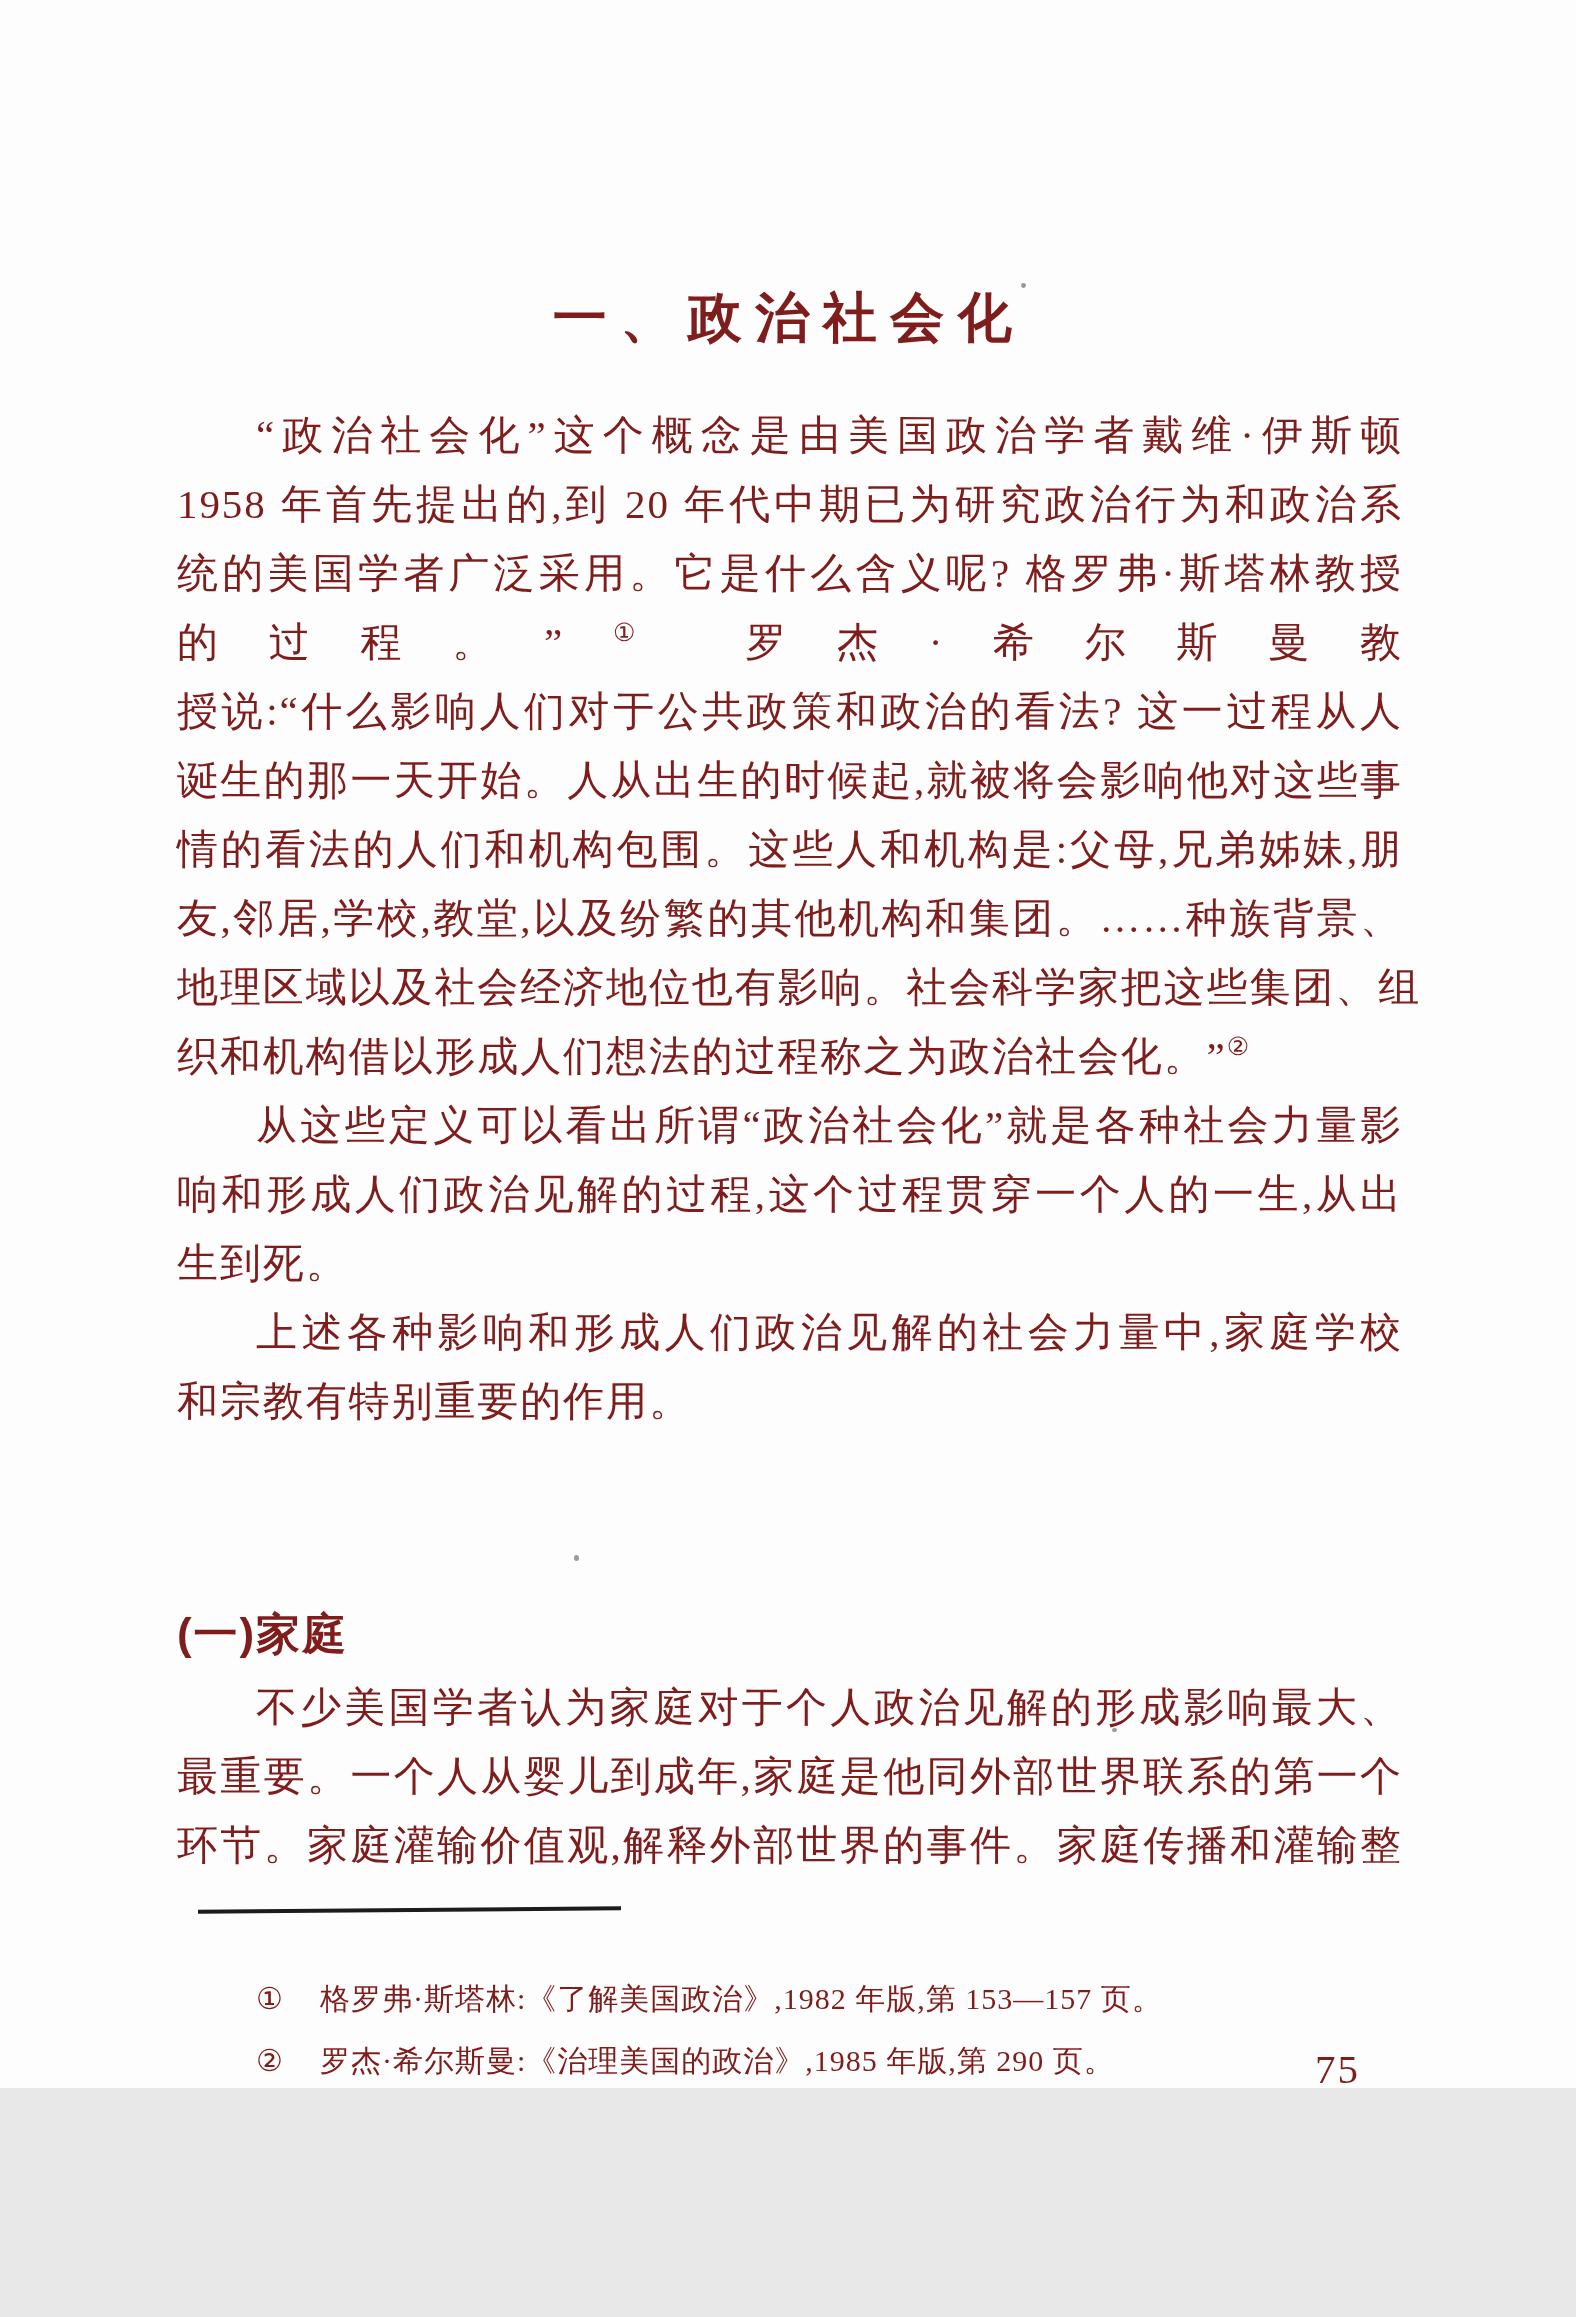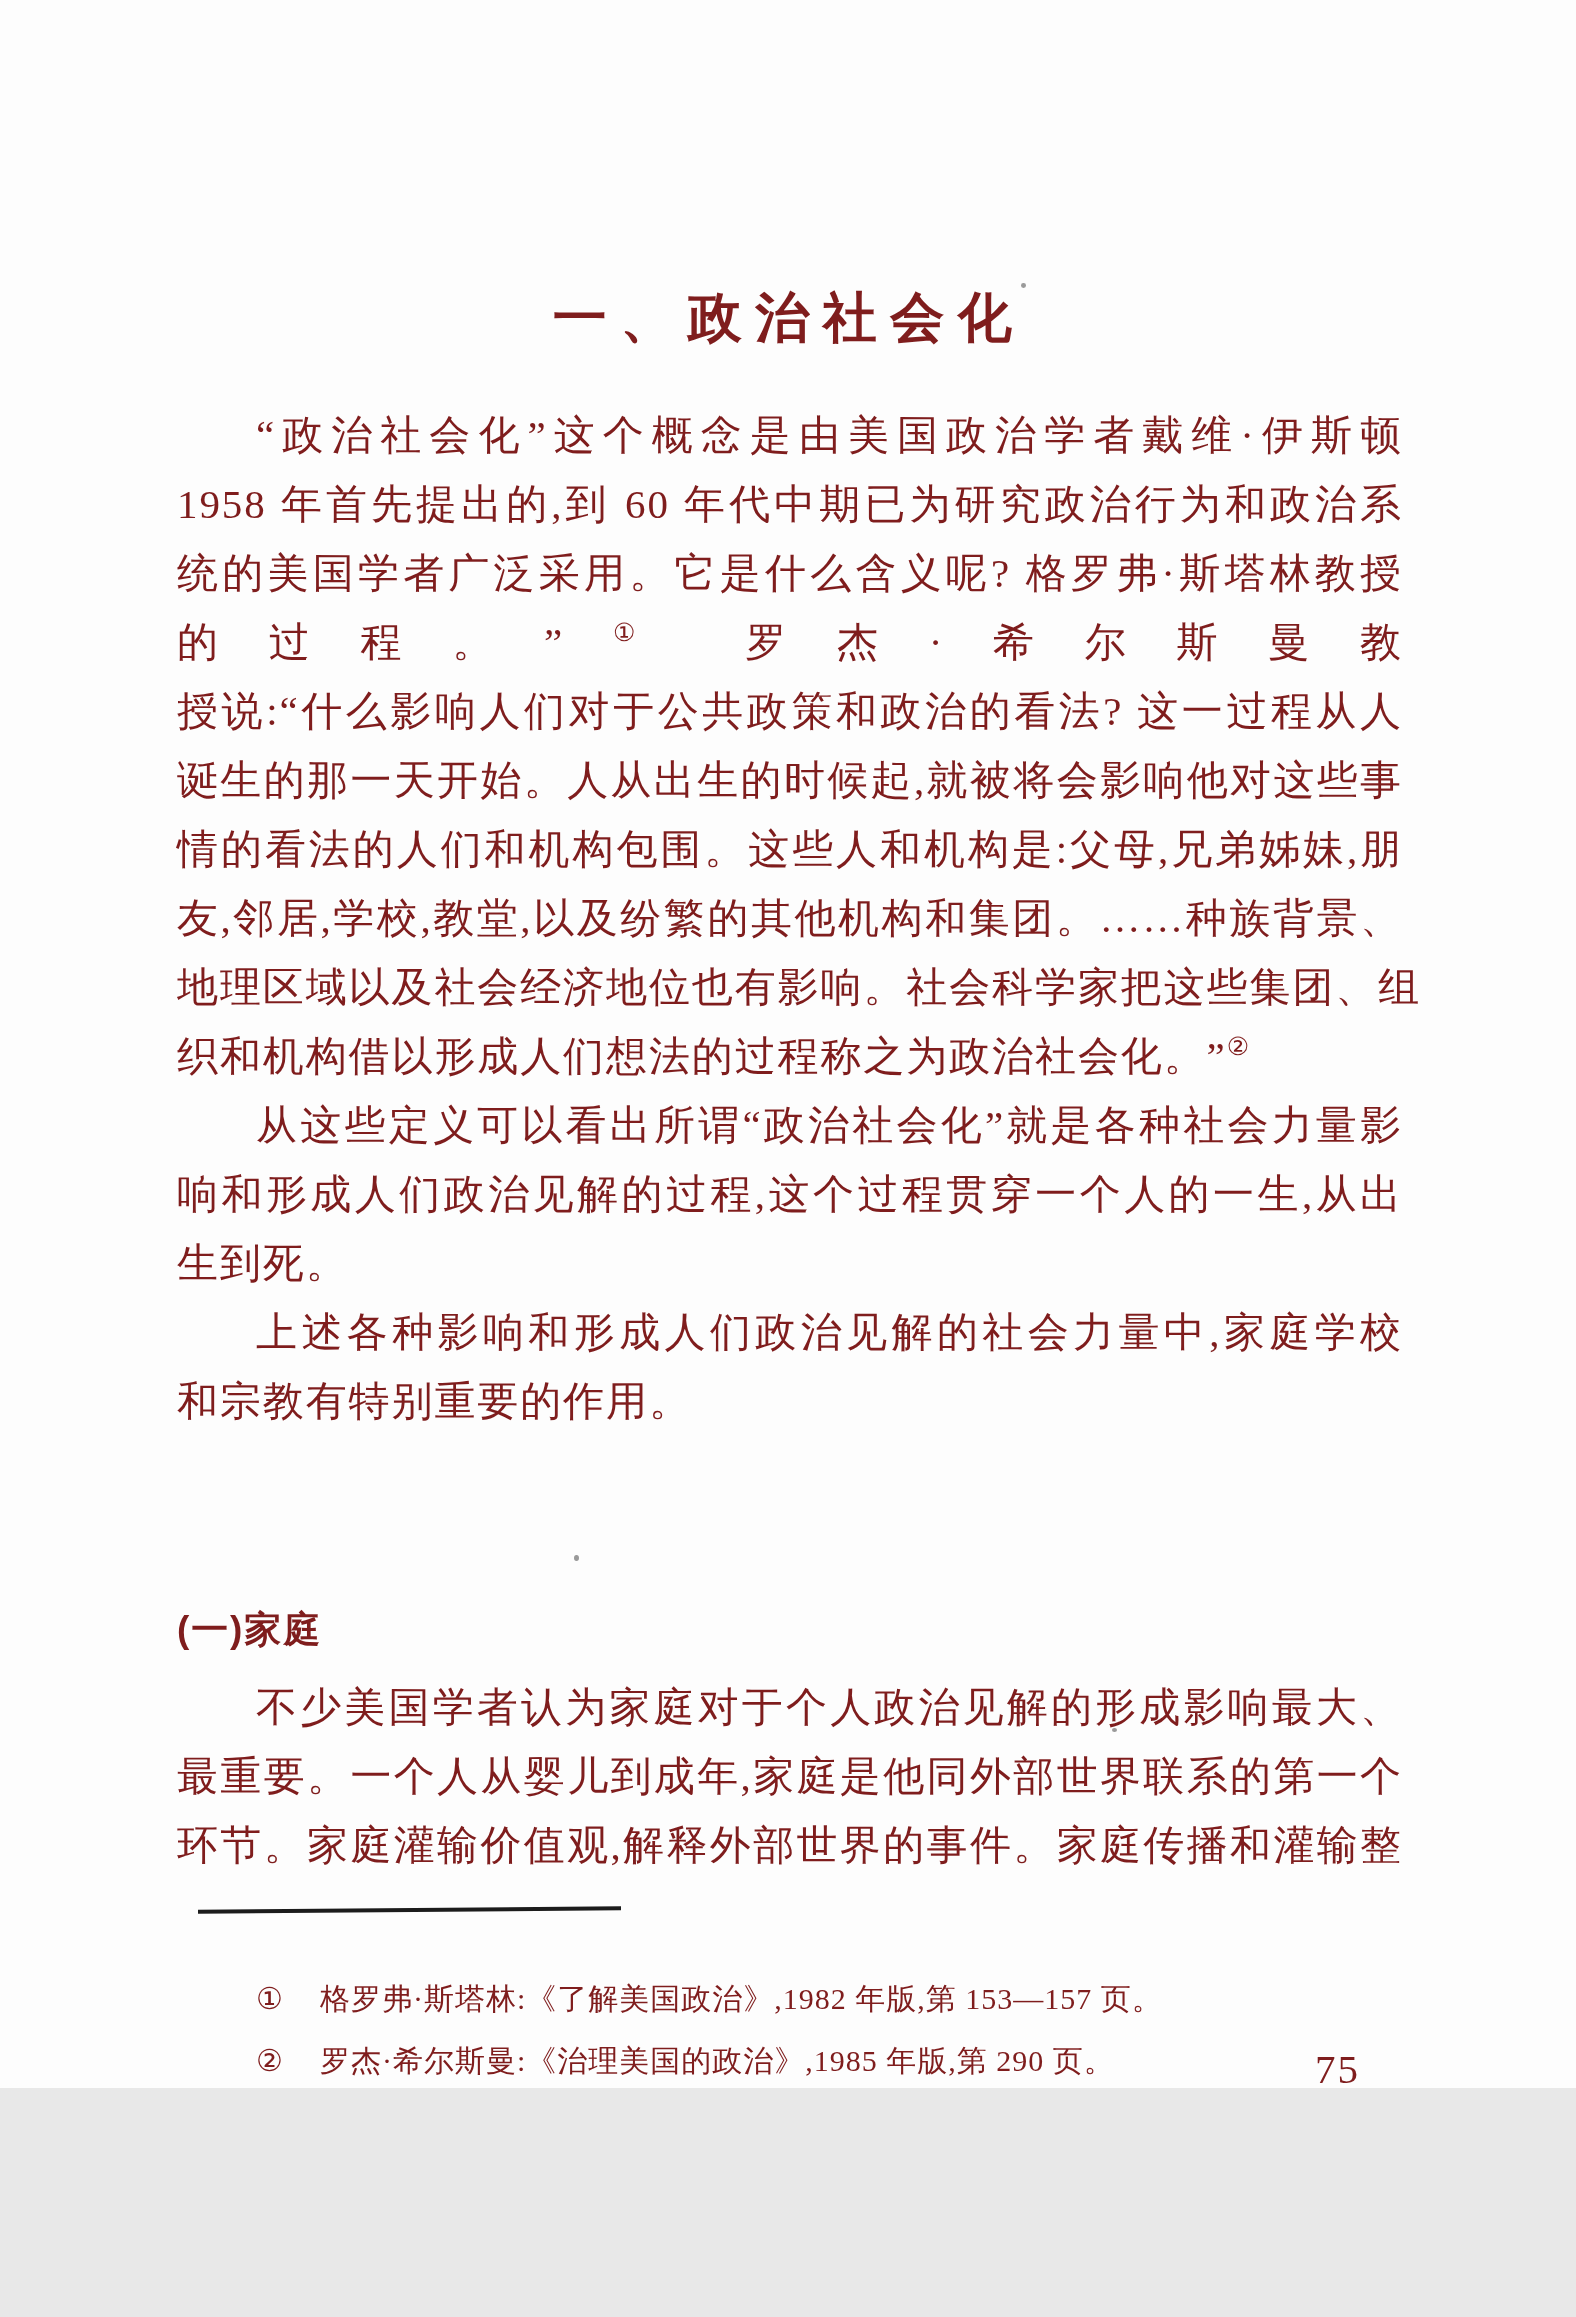--- a/index.html
+++ b/index.html
@@ -50,21 +50,21 @@
     font-size:25px;
     vertical-align:super;
     line-height:0;
     letter-spacing:0;
   }
   .section-heading{
     position:absolute;
     left:177px;top:1605px;
     font-family:"Liberation Sans", sans-serif;
     font-weight:bold;
-    font-size:37px;
+    font-size:44px;
     letter-spacing:1.9px;
   }
   .footnote-rule{
     position:absolute;
     left:198px;top:1908px;
     width:423px;height:3.9px;
     background:#1c1c1c;
     transform:rotate(-0.45deg);
   }
   .footnotes{
@@ -101,21 +101,21 @@
 </style>
 </head>
 <body>
 
 <div class="page">
 
   <div class="doc-title">一、政治社会化</div>
 
   <div class="body-block p-main">
     <div class="tline indent">“政治社会化”这个概念是由美国政治学者戴维·伊斯顿</div>
-    <div class="tline">1958 年首先提出的,到 60 年代中期已为研究政治行为和政治系</div>
+    <div class="tline">1958 年首先提出的,到 20 年代中期已为研究政治行为和政治系</div>
     <div class="tline">统的美国学者广泛采用。它是什么含义呢? 格罗弗·斯塔林教授</div>
     <div class="tline"><span>的过程。”</span><sup>①</sup><span> 罗杰·希尔斯曼教</span></div>
     <div class="tline">授说:“什么影响人们对于公共政策和政治的看法? 这一过程从人</div>
     <div class="tline">诞生的那一天开始。人从出生的时候起,就被将会影响他对这些事</div>
     <div class="tline">情的看法的人们和机构包围。这些人和机构是:父母,兄弟姊妹,朋</div>
     <div class="tline">友,邻居,学校,教堂,以及纷繁的其他机构和集团。……种族背景、</div>
     <div class="tline">地理区域以及社会经济地位也有影响。社会科学家把这些集团、组</div>
     <div class="tline short"><span>织和机构借以形成人们想法的过程称之为政治社会化。”</span><sup>②</sup><span></span></div>
     <div class="tline indent">从这些定义可以看出所谓“政治社会化”就是各种社会力量影</div>
     <div class="tline">响和形成人们政治见解的过程,这个过程贯穿一个人的一生,从出</div>

